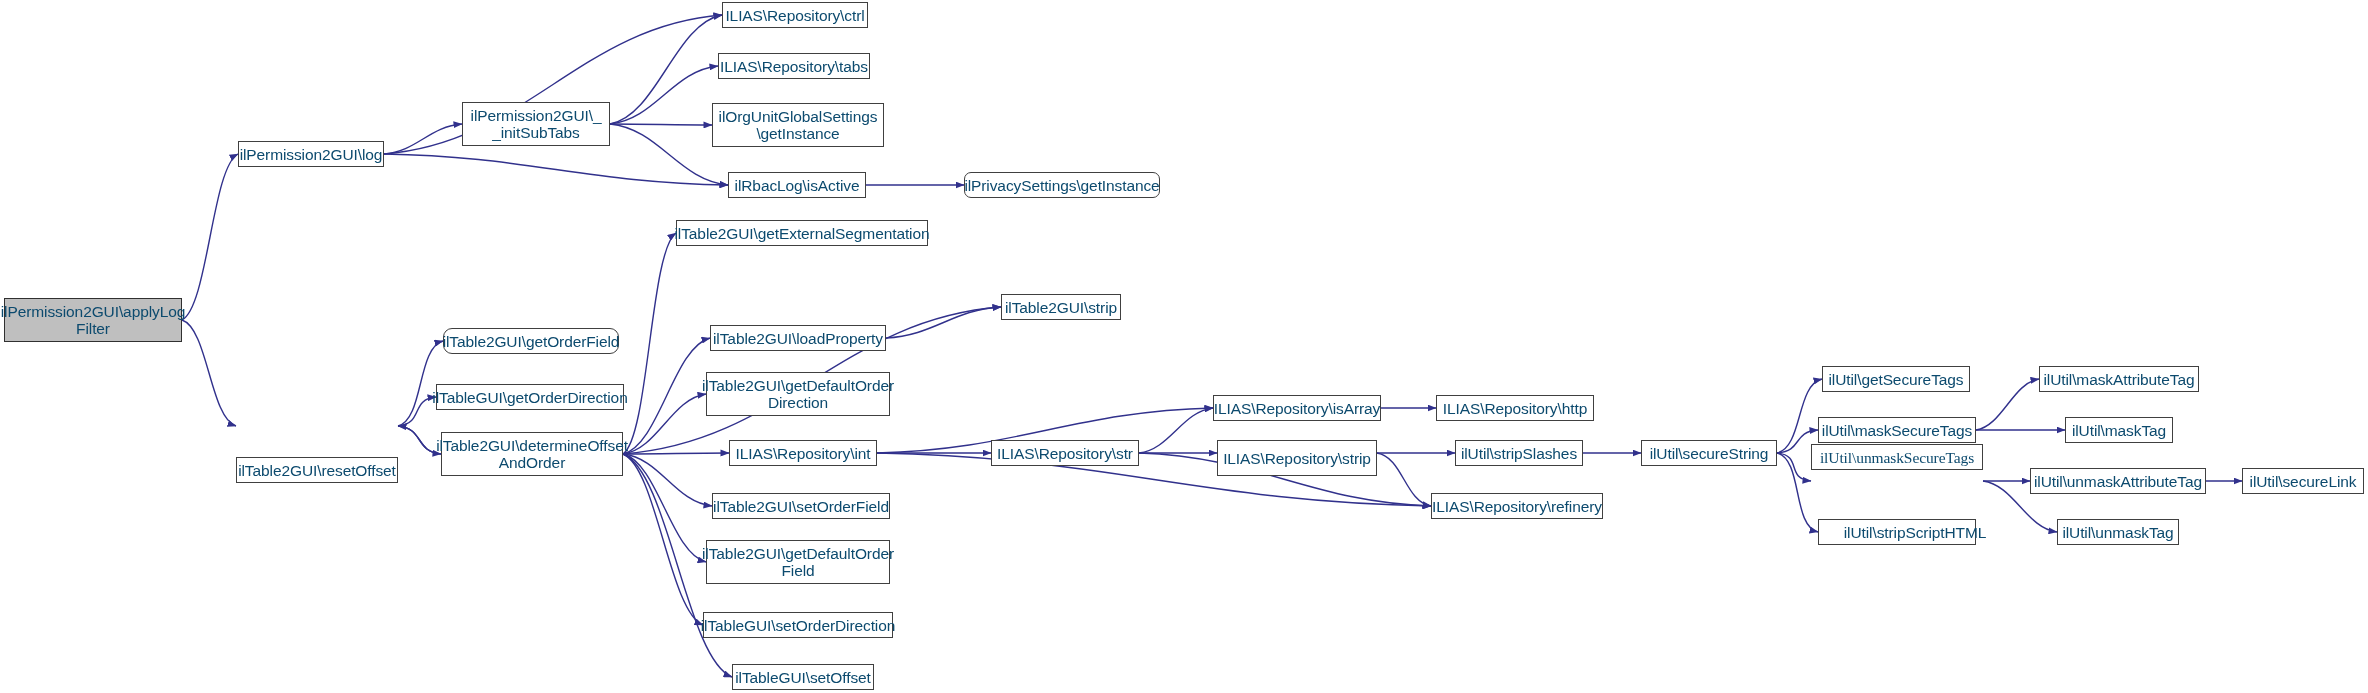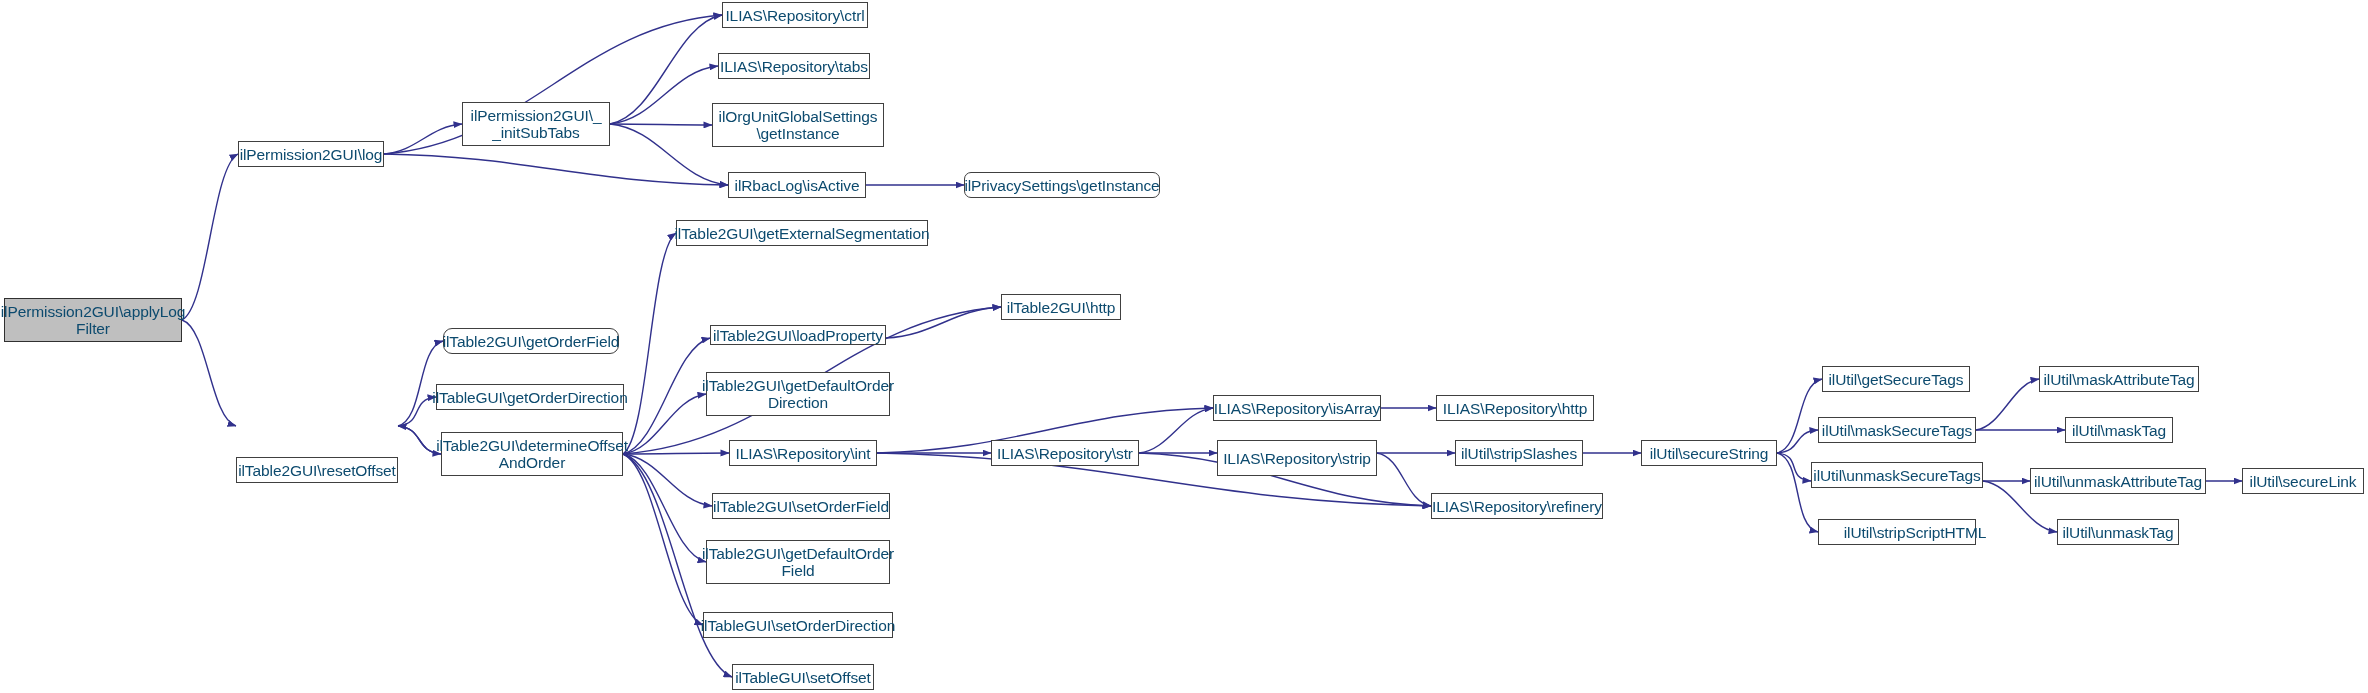--- a/index.html
+++ b/index.html
@@ -106,40 +106,40 @@
       <div class="node" style="left: 238px; top: 141px; width: 146px; height: 26px;">ilPermission2GUI\log</div>
       <div class="node" style="left: 462px; top: 102px; width: 148px; height: 44px;">ilPermission2GUI\_
 _initSubTabs</div>
       <div class="node" style="left: 722px; top: 2px; width: 146px; height: 26px;">ILIAS\Repository\ctrl</div>
       <div class="node" style="left: 718px; top: 53px; width: 152px; height: 26px;">ILIAS\Repository\tabs</div>
       <div class="node" style="left: 712px; top: 103px; width: 172px; height: 44px;">ilOrgUnitGlobalSettings
 \getInstance</div>
       <div class="node" style="left: 728px; top: 172px; width: 138px; height: 26px;">ilRbacLog\isActive</div>
       <div class="node" style="left: 964px; top: 172px; width: 196px; height: 26px; border-radius: 7px;">ilPrivacySettings\getInstance</div>
       <div class="node" style="left: 676px; top: 220px; width: 252px; height: 26px;">ilTable2GUI\getExternalSegmentation</div>
-      <div class="node" style="left: 1001px; top: 294px; width: 120px; height: 26px;">ilTable2GUI\http</div>
+      <div class="node" style="left: 1001px; top: 294px; width: 120px; height: 26px;">ilTable2GUI\strip</div>
       <div class="node" style="left: 443px; top: 328px; width: 176px; height: 26px; border-radius: 9px;">ilTable2GUI\getOrderField</div>
-      <div class="node" style="left: 710px; top: 325px; width: 176px; height: 20px;">ilTable2GUI\loadProperty</div>
+      <div class="node" style="left: 710px; top: 325px; width: 176px; height: 26px;">ilTable2GUI\loadProperty</div>
       <div class="node" style="left: 436px; top: 384px; width: 188px; height: 26px;">ilTableGUI\getOrderDirection</div>
       <div class="node" style="left: 706px; top: 372px; width: 184px; height: 44px;">ilTable2GUI\getDefaultOrder
 Direction</div>
       <div class="node" style="left: 236px; top: 413px; width: 162px; height: 26px; margin-top: 44px;">ilTable2GUI\resetOffset</div>
       <div class="node" style="left: 441px; top: 432px; width: 182px; height: 44px;">ilTable2GUI\determineOffset
 AndOrder</div>
       <div class="node" style="left: 729px; top: 440px; width: 148px; height: 26px;">ILIAS\Repository\int</div>
       <div class="node" style="left: 991px; top: 440px; width: 148px; height: 26px;">ILIAS\Repository\str</div>
       <div class="node" style="left: 1213px; top: 395px; width: 168px; height: 26px;">ILIAS\Repository\isArray</div>
       <div class="node" style="left: 1436px; top: 395px; width: 158px; height: 26px;">ILIAS\Repository\http</div>
       <div class="node" style="left: 1217px; top: 440px; width: 160px; height: 36px;">ILIAS\Repository\strip</div>
       <div class="node" style="left: 1431px; top: 493px; width: 172px; height: 26px;">ILIAS\Repository\refinery</div>
       <div class="node" style="left: 1455px; top: 440px; width: 128px; height: 26px;">ilUtil\stripSlashes</div>
       <div class="node" style="left: 1641px; top: 440px; width: 136px; height: 26px;">ilUtil\secureString</div>
       <div class="node" style="left: 1822px; top: 366px; width: 148px; height: 26px;">ilUtil\getSecureTags</div>
       <div class="node" style="left: 1818px; top: 417px; width: 158px; height: 26px;">ilUtil\maskSecureTags</div>
-      <div class="node" style="left: 1811px; top: 462px; width: 172px; height: 26px;">ilUtil\unmaskSecureTags</div>
+      <div class="node" style="left: 1811px; top: 444px; width: 172px; height: 26px; font-family: Liberation Serif, serif;">ilUtil\unmaskSecureTags</div>
       <div class="node" style="left: 1818px; top: 519px; width: 158px; height: 26px; padding-left: 36px;">ilUtil\stripScriptHTML</div>
       <div class="node" style="left: 2039px; top: 366px; width: 160px; height: 26px;">ilUtil\maskAttributeTag</div>
       <div class="node" style="left: 2065px; top: 417px; width: 108px; height: 26px;">ilUtil\maskTag</div>
       <div class="node" style="left: 2030px; top: 468px; width: 176px; height: 26px;">ilUtil\unmaskAttributeTag</div>
       <div class="node" style="left: 2057px; top: 519px; width: 122px; height: 26px;">ilUtil\unmaskTag</div>
       <div class="node" style="left: 2242px; top: 468px; width: 122px; height: 26px;">ilUtil\secureLink</div>
       <div class="node" style="left: 712px; top: 493px; width: 178px; height: 26px;">ilTable2GUI\setOrderField</div>
       <div class="node" style="left: 706px; top: 540px; width: 184px; height: 44px;">ilTable2GUI\getDefaultOrder
 Field</div>
       <div class="node" style="left: 703px; top: 612px; width: 190px; height: 26px;">ilTableGUI\setOrderDirection</div>

